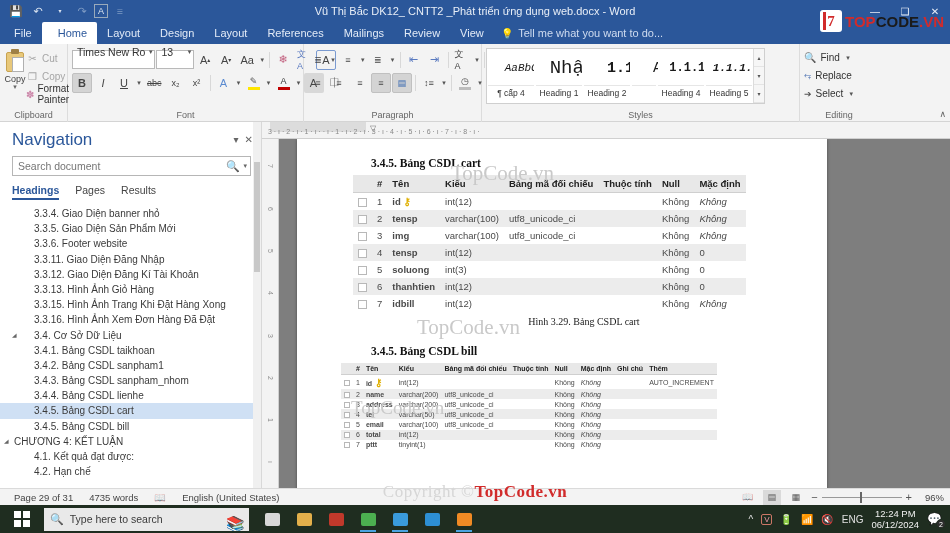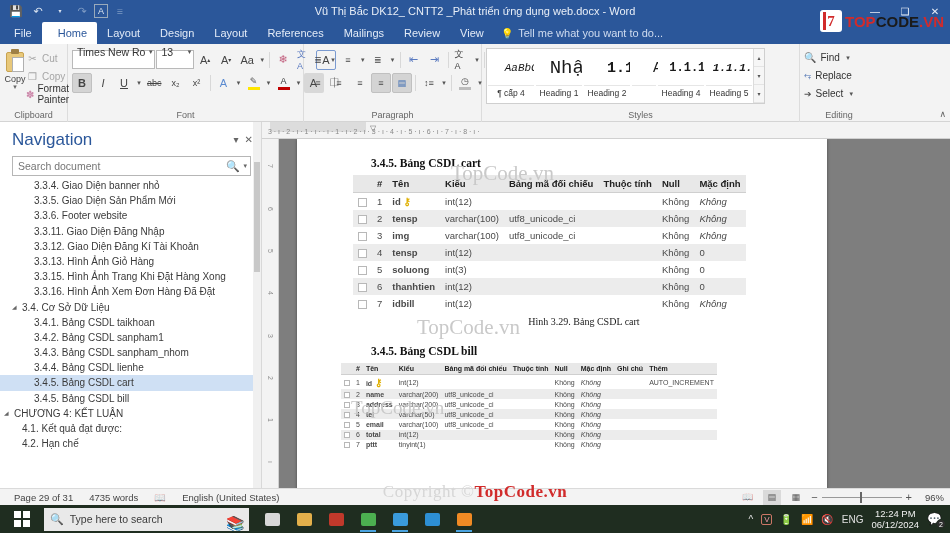--- a/index.html
+++ b/index.html
@@ -179,21 +179,21 @@
   .nav-search .mag { font-size: 11px; color: #2b579a; }
   .nav-search .sc { font-size: 7px; color: #666; margin-left: 3px; }
   .nav-tabs { display: flex; gap: 16px; padding: 8px 0 4px 12px; }
   .nav-tab { font-size: 10.5px; color: #444; padding-bottom: 2px; }
   .nav-tab.active { color: #2b579a; font-weight: bold; border-bottom: 2px solid #2b579a; }
   .nav-list { flex: 1; overflow: hidden; padding-top: 2px; position: relative; }
   .nav-item {
     font-size: 10px; color: #3a3a3a; height: 15.2px; line-height: 15.2px;
     padding-left: 34px; white-space: nowrap; position: relative;
   }
-  .nav-item.lvl2 { padding-left: 22px; }
+  .nav-item.lvl2 { padding-left: 34px; }
   .nav-item.lvl1 { padding-left: 14px; }
   .nav-item.sel { background: #cfe0f4; }
   .nav-item .tri {
     position: absolute; font-size: 6px; color: #666; transform: scaleY(0.9);
   }
   .nav-item.lvl2 .tri { left: 12px; }
   .nav-item.lvl1 .tri { left: 4px; }
   .nav-scroll {
     position: absolute; right: 0; top: 0; bottom: 0; width: 8px; background: #f0f0f0;
   }
@@ -597,20 +597,25 @@
           <span>▾</span>
           <span>✕</span>
         </div>
       </div>
       <div class="nav-search-wrap">
         <div class="nav-search">
           <input type="text" placeholder="Search document" style="">
           <span class="mag">🔍</span>
           <span class="sc">▾</span>
         </div>
+      </div>
+      <div class="nav-tabs">
+        <div class="nav-tab active">Headings</div>
+        <div class="nav-tab">Pages</div>
+        <div class="nav-tab">Results</div>
       </div>
       <div class="nav-list" id="nav-list">
           <div class="nav-item lvl3"><span>3.3.4. Giao Diện banner nhỏ</span></div>
           <div class="nav-item lvl3"><span>3.3.5. Giao Diện Sản Phẩm Mới</span></div>
           <div class="nav-item lvl3"><span>3.3.6. Footer website</span></div>
           <div class="nav-item lvl3"><span>3.3.11. Giao Diện Đăng Nhập</span></div>
           <div class="nav-item lvl3"><span>3.3.12. Giao Diện Đăng Kí Tài Khoản</span></div>
           <div class="nav-item lvl3"><span>3.3.13. Hình Ảnh Giỏ Hàng</span></div>
           <div class="nav-item lvl3"><span>3.3.15. Hình Ảnh Trang Khi Đặt Hàng Xong</span></div>
           <div class="nav-item lvl3"><span>3.3.16. Hình Ảnh Xem Đơn Hàng Đã Đặt</span></div>

